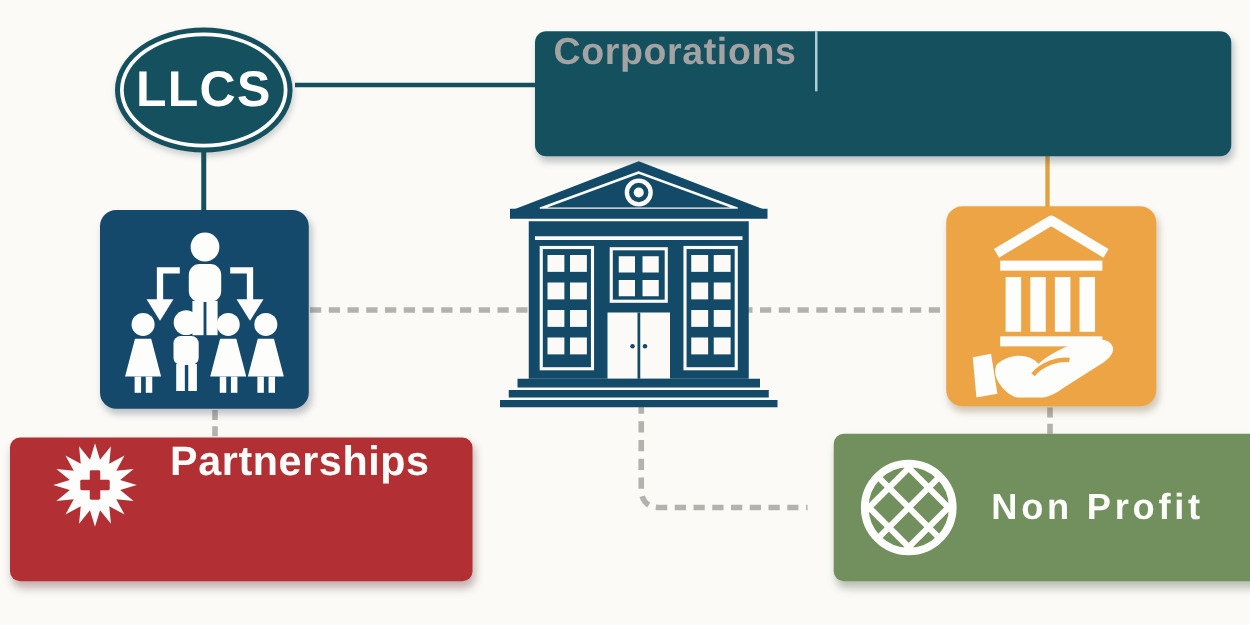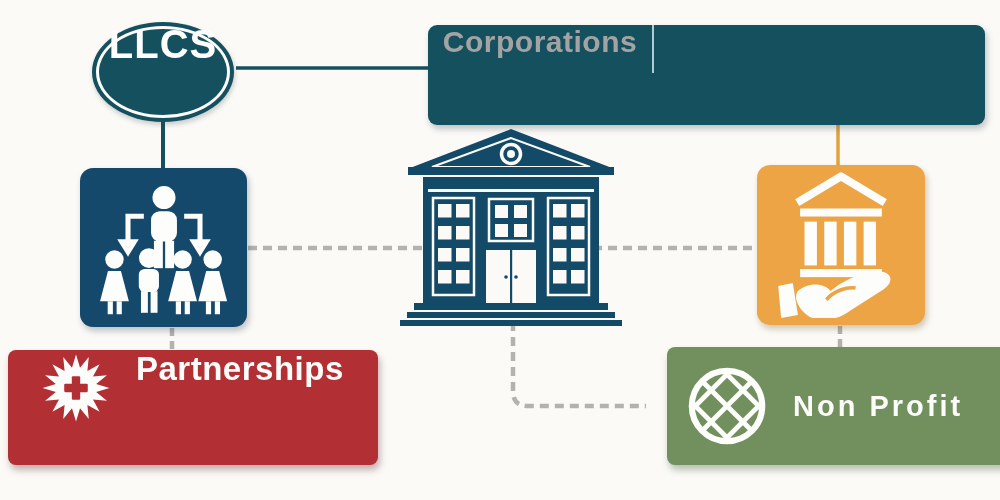--- a/index.html
+++ b/index.html
@@ -11,21 +11,21 @@
     background:#fbfaf7; overflow:hidden;
   }
 
   svg.connectors { position:absolute; left:0; top:0; z-index:1; }
   .node { position:absolute; z-index:2; }
 
   
   .ellipse {
     left:92px; top:22px; width:142px; height:100px;
     background:#15505f; border-radius:50%;
-    display:flex; justify-content:center;
+    display:flex; align-items:center; justify-content:center;
     box-shadow:1px 3px 5px rgba(50,70,80,0.25);
   }
   .ellipse::before {
     content:""; position:absolute; inset:4px;
     border:3px solid #fcfcfa; border-radius:50%;
   }
   .ellipse .txt {
     position:relative; color:#ffffff; font-size:40px; font-weight:700;
     letter-spacing:1px;
   }

